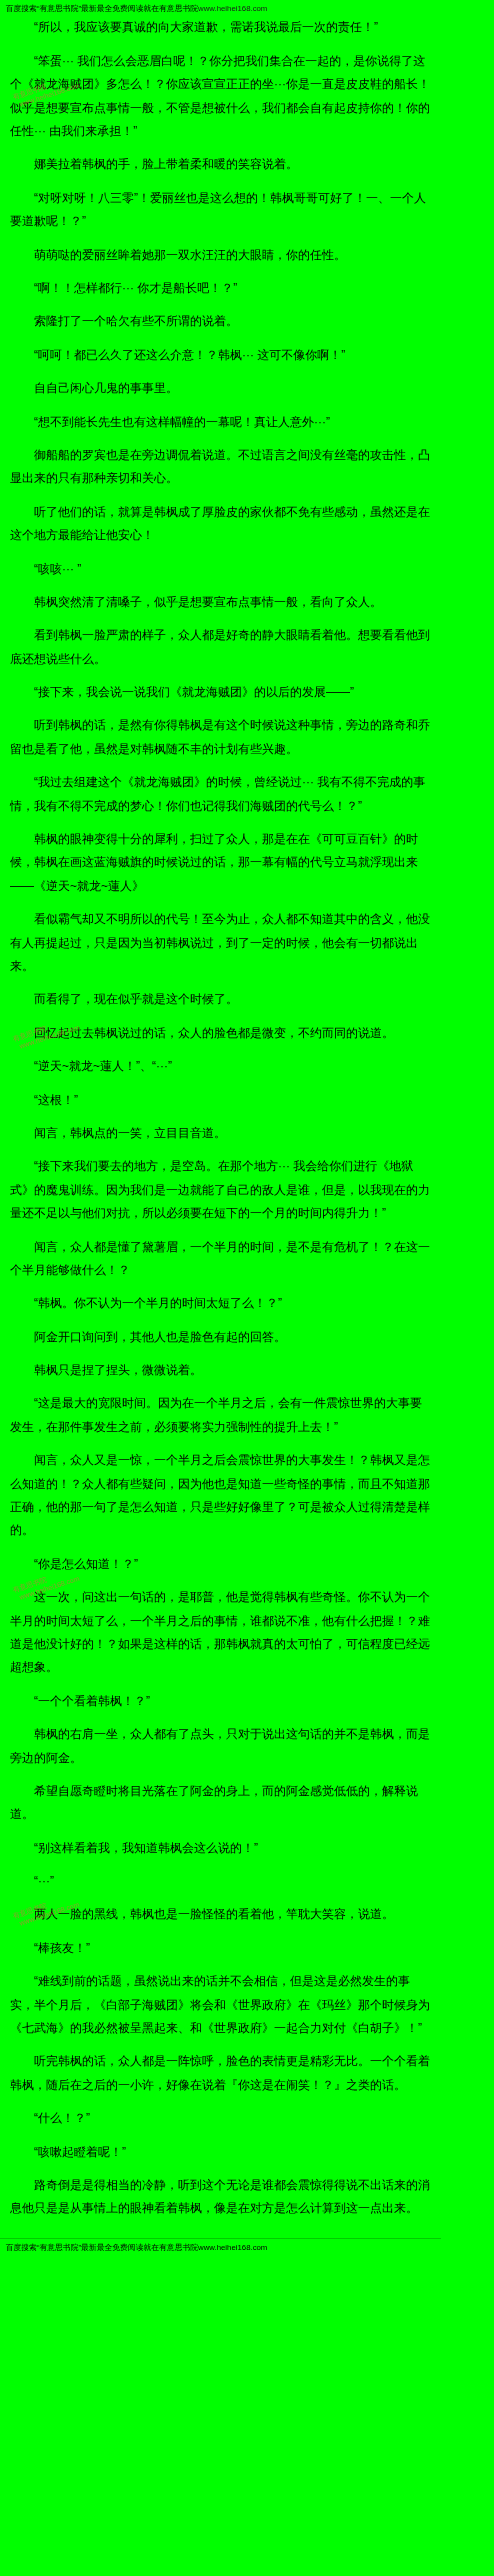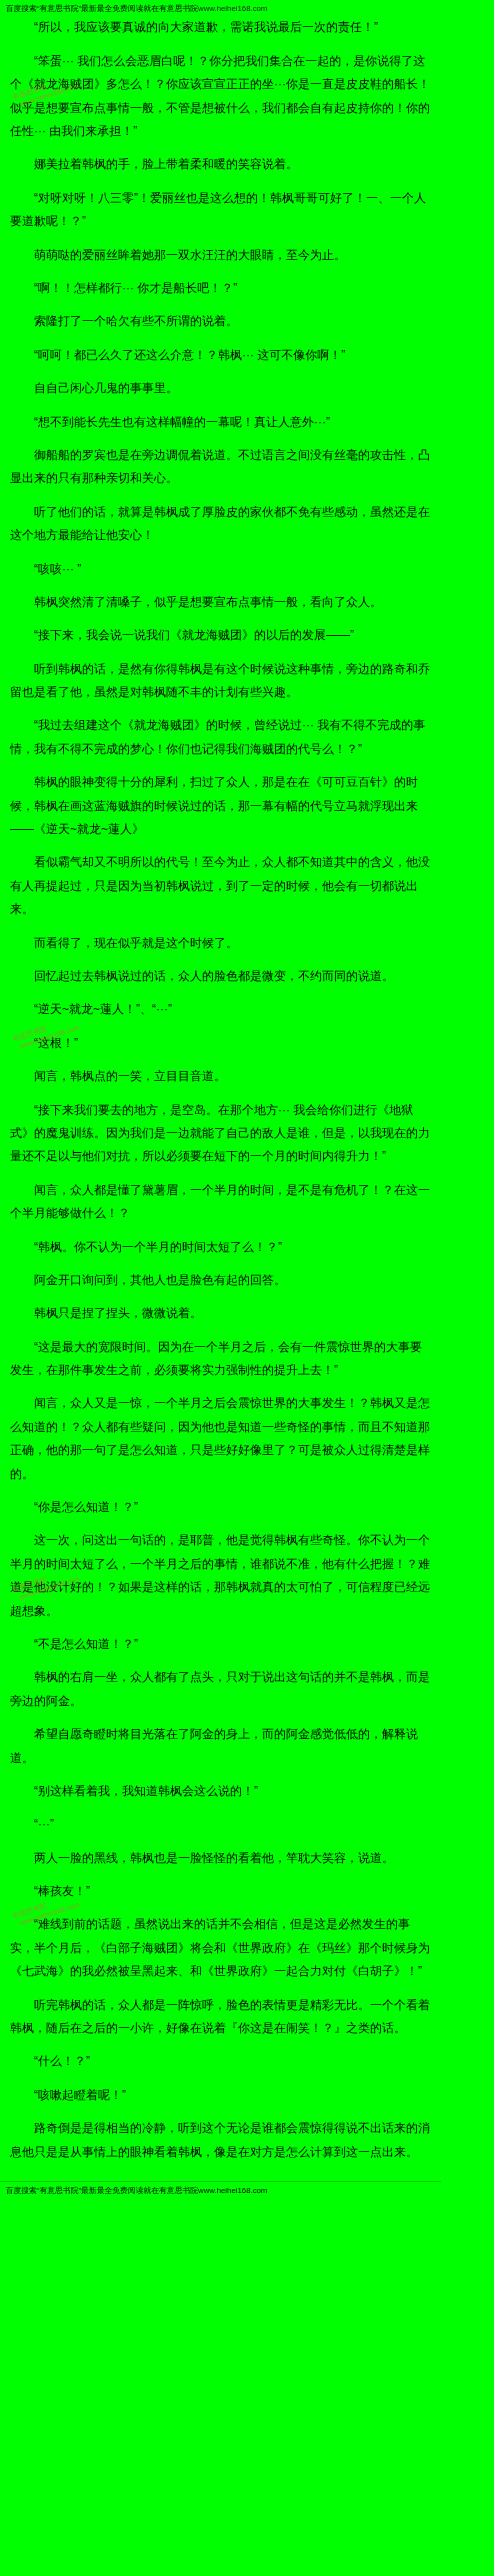--- a/index.html
+++ b/index.html
@@ -87,50 +87,51 @@
   <div class="watermark wm4">
     <span>有意思书院</span>
     <span class="wm-line2">www.heihei168.com</span>
   </div>
 
   <div class="content">
     <p class="para">“所以，我应该要真诚的向大家道歉，需诺我说最后一次的责任！”</p>
     <p class="para">“笨蛋··· 我们怎么会恶眉白呢！？你分把我们集合在一起的，是你说得了这个《就龙海贼团》多怎么！？你应该宣宣正正的坐···你是一直是皮皮鞋的船长！似乎是想要宣布点事情一般，不管是想被什么，我们都会自有起皮持你的！你的任性··· 由我们来承担！”</p>
     <p class="para">娜美拉着韩枫的手，脸上带着柔和暖的笑容说着。</p>
     <p class="para">“对呀对呀！八三零”！爱丽丝也是这么想的！韩枫哥哥可好了！一、一个人要道歉呢！？”</p>
-    <p class="para">萌萌哒的爱丽丝眸着她那一双水汪汪的大眼睛，至今为止。</p>
+    <p class="para">萌萌哒的爱丽丝眸着她那一双水汪汪的大眼睛，你的任性。</p>
     <p class="para">“啊！！怎样都行··· 你才是船长吧！？”</p>
     <p class="para">索隆打了一个哈欠有些不所谓的说着。</p>
     <p class="para">“呵呵！都已么久了还这么介意！？韩枫··· 这可不像你啊！”</p>
     <p class="para">自自己闲心几鬼的事事里。</p>
     <p class="para">“想不到能长先生也有这样幅幢的一幕呢！真让人意外···”</p>
     <p class="para">御船船的罗宾也是在旁边调侃着说道。不过语言之间没有丝毫的攻击性，凸显出来的只有那种亲切和关心。</p>
     <p class="para">听了他们的话，就算是韩枫成了厚脸皮的家伙都不免有些感动，虽然还是在这个地方最能给让他安心！</p>
     <p class="para">“咳咳··· ”</p>
     <p class="para">韩枫突然清了清嗓子，似乎是想要宣布点事情一般，看向了众人。</p>
+    <p class="para">看到韩枫一脸严肃的样子，众人都是好奇的静大眼睛看着他。想要看看他到底还想说些什么。</p>
     <p class="para">“接下来，我会说一说我们《就龙海贼团》的以后的发展——”</p>
     <p class="para">听到韩枫的话，是然有你得韩枫是有这个时候说这种事情，旁边的路奇和乔留也是看了他，虽然是对韩枫随不丰的计划有些兴趣。</p>
     <p class="para">“我过去组建这个《就龙海贼团》的时候，曾经说过··· 我有不得不完成的事情，我有不得不完成的梦心！你们也记得我们海贼团的代号么！？”</p>
     <p class="para">韩枫的眼神变得十分的犀利，扫过了众人，那是在在《可可豆百针》的时候，韩枫在画这蓝海贼旗的时候说过的话，那一幕有幅的代号立马就浮现出来——《逆天~就龙~蓮人》</p>
     <p class="para">看似霸气却又不明所以的代号！至今为止，众人都不知道其中的含义，他没有人再提起过，只是因为当初韩枫说过，到了一定的时候，他会有一切都说出来。</p>
     <p class="para">而看得了，现在似乎就是这个时候了。</p>
     <p class="para">回忆起过去韩枫说过的话，众人的脸色都是微变，不约而同的说道。</p>
     <p class="para">“逆天~就龙~蓮人！”、“···”</p>
     <p class="para">“这根！”</p>
     <p class="para">闻言，韩枫点的一笑，立目目音道。</p>
     <p class="para">“接下来我们要去的地方，是空岛。在那个地方··· 我会给你们进行《地狱式》的魔鬼训练。因为我们是一边就能了自己的敌人是谁，但是，以我现在的力量还不足以与他们对抗，所以必须要在短下的一个月的时间内得升力！”</p>
     <p class="para">闻言，众人都是懂了黛薯眉，一个半月的时间，是不是有危机了！？在这一个半月能够做什么！？</p>
     <p class="para">“韩枫。你不认为一个半月的时间太短了么！？”</p>
     <p class="para">阿金开口询问到，其他人也是脸色有起的回答。</p>
     <p class="para">韩枫只是捏了捏头，微微说着。</p>
     <p class="para">“这是最大的宽限时间。因为在一个半月之后，会有一件震惊世界的大事要发生，在那件事发生之前，必须要将实力强制性的提升上去！”</p>
     <p class="para">闻言，众人又是一惊，一个半月之后会震惊世界的大事发生！？韩枫又是怎么知道的！？众人都有些疑问，因为他也是知道一些奇怪的事情，而且不知道那正确，他的那一句了是怎么知道，只是些好好像里了？可是被众人过得清楚是样的。</p>
     <p class="para">“你是怎么知道！？”</p>
     <p class="para">这一次，问这出一句话的，是耶普，他是觉得韩枫有些奇怪。你不认为一个半月的时间太短了么，一个半月之后的事情，谁都说不准，他有什么把握！？难道是他没计好的！？如果是这样的话，那韩枫就真的太可怕了，可信程度已经远超想象。</p>
-    <p class="para">“不是怎么知道！？”</p>
+    <p class="para">“一个个看着韩枫！？”</p>
     <p class="para">韩枫的右肩一坐，众人都有了点头，只对于说出这句话的并不是韩枫，而是旁边的阿金。</p>
     <p class="para">希望自愿奇瞪时将目光落在了阿金的身上，而的阿金感觉低低的，解释说道。</p>
     <p class="para">“别这样看着我，我知道韩枫会这么说的！”</p>
     <p class="para">“···”</p>
     <p class="para">两人一脸的黑线，韩枫也是一脸怪怪的看着他，竿耽大笑容，说道。</p>
     <p class="para">“棒孩友！”</p>
     <p class="para">“难线到前的话题，虽然说出来的话并不会相信，但是这是必然发生的事实，半个月后，《白部子海贼团》将会和《世界政府》在《玛丝》那个时候身为《七武海》的我必然被呈黑起来、和《世界政府》一起合力对付《白胡子》！”</p>
     <p class="para">听完韩枫的话，众人都是一阵惊呼，脸色的表情更是精彩无比。一个个看着韩枫，随后在之后的一小许，好像在说着『你这是在闹笑！？』之类的话。</p>
     <p class="para">“什么！？”</p>
     <p class="para">“咳嗽起瞪着呢！”</p>

